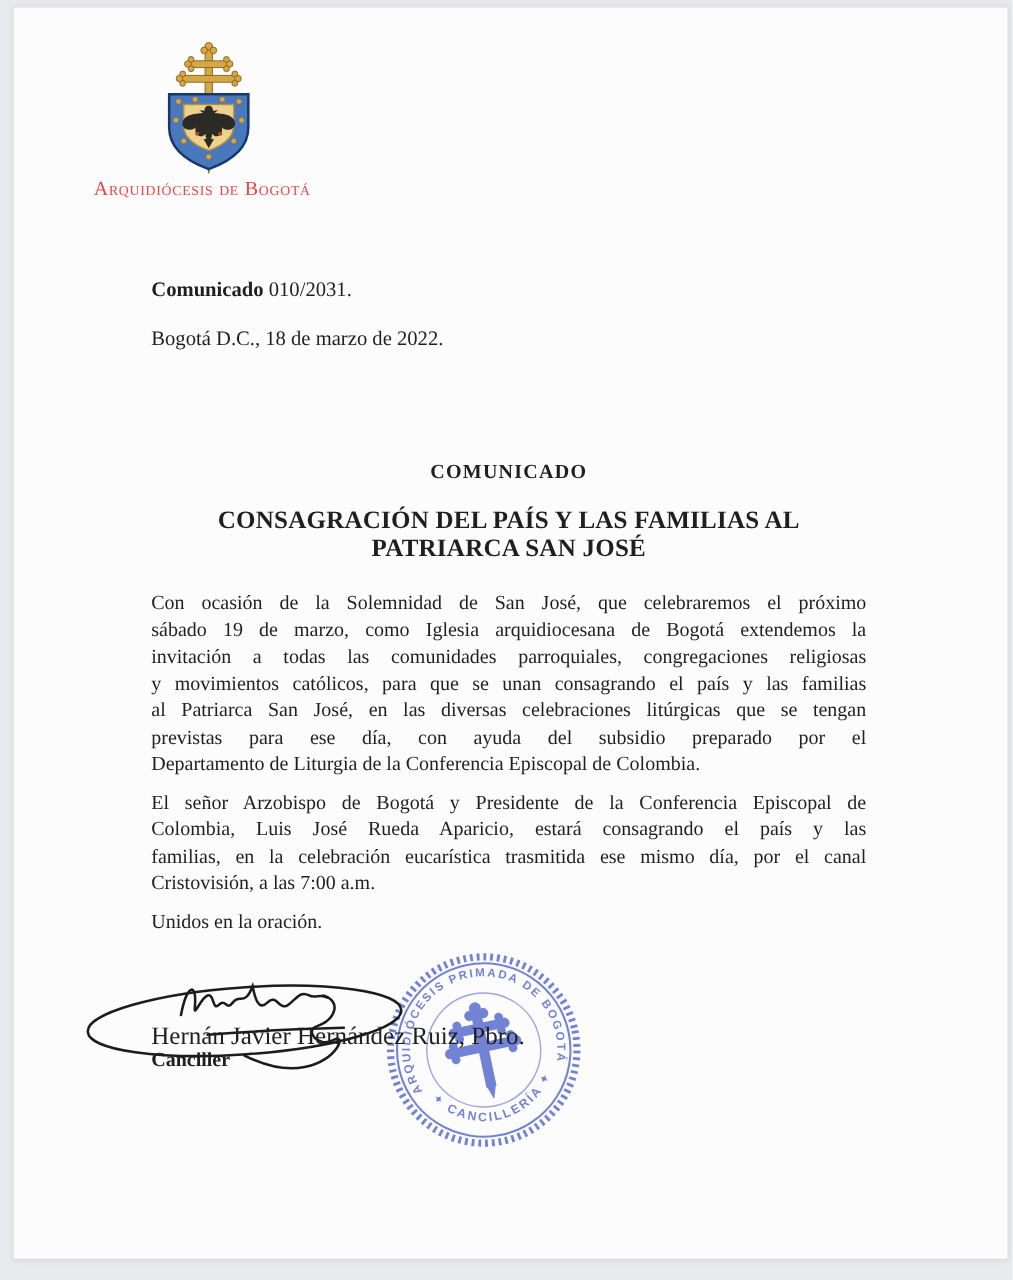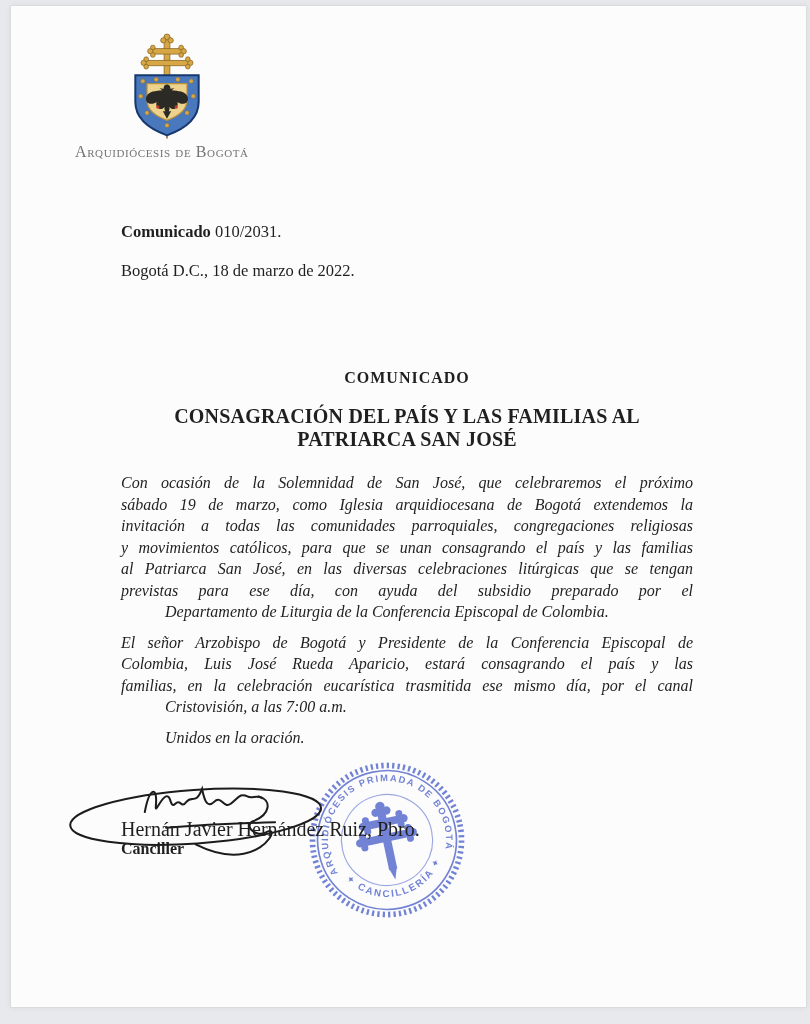--- a/index.html
+++ b/index.html
@@ -12,37 +12,37 @@
   }
   .page{
     position:absolute;left:10px;top:5px;width:795px;height:1001px;
     background:#fcfcfd;
     border:1px solid #dcdce0;
     box-shadow:0 0 6px rgba(0,0,0,0.06);
   }
   .crest{position:absolute;left:103px;top:26px;width:106px;height:110px;}
   .org{
     position:absolute;left:64px;top:137px;
-    font-variant:small-caps;font-size:16px;letter-spacing:.6px;color:#737373;
+    font-variant:small-caps;font-size:16px;letter-spacing:.6px;color:#ef4444;
   }
   .comm{position:absolute;left:110px;top:216px;font-size:16.5px;}
   .comm .b{font-weight:bold;}
   .dateline{position:absolute;left:110px;top:255px;font-size:16.5px;}
   .title{
     position:absolute;left:110px;top:363px;width:572px;
     text-align:center;font-weight:bold;font-size:16px;letter-spacing:1px;
   }
   .subtitle{
     position:absolute;left:110px;top:399px;width:572px;
     text-align:center;font-weight:bold;font-size:20px;letter-spacing:.2px;
   }
   .body{position:absolute;left:110px;top:466px;width:572px;font-size:16px;}
   .para{margin:0 0 9px 0;}
-  .para .line{line-height:21.5px;text-align:justify;text-align-last:justify;font-style:italic;}
-  .para .line.last{text-align-last:left;margin-left:44px;}
+  .para .line{line-height:21.5px;text-align:justify;text-align-last:justify;}
+  .para .line.last{text-align-last:left;}
   .stamp{position:absolute;left:288px;top:746px;width:176px;height:176px;opacity:.88;}
   .sig{position:absolute;left:46px;top:752px;width:268px;height:122px;z-index:3;}
   .sig-name{position:absolute;left:110px;top:812px;font-size:20px;z-index:4;}
   .sig-role{position:absolute;left:110px;top:834px;font-size:16px;z-index:4;font-weight:bold;}
   .stamp text{font-family:"Liberation Sans","DejaVu Sans",sans-serif;font-weight:bold;}
 </style>
 </head>
 <body>
 
 <div class="page">

